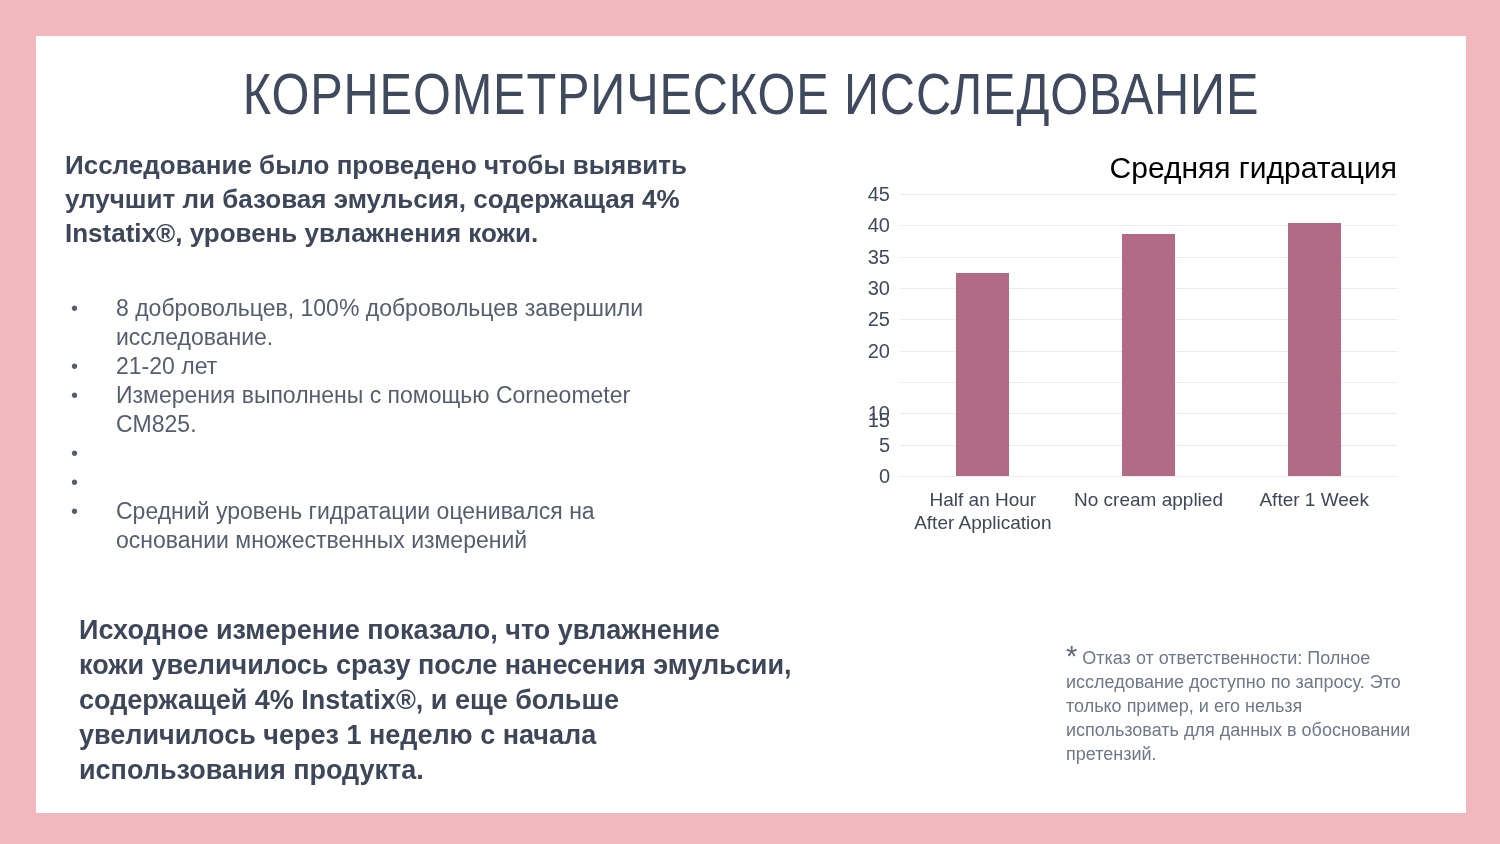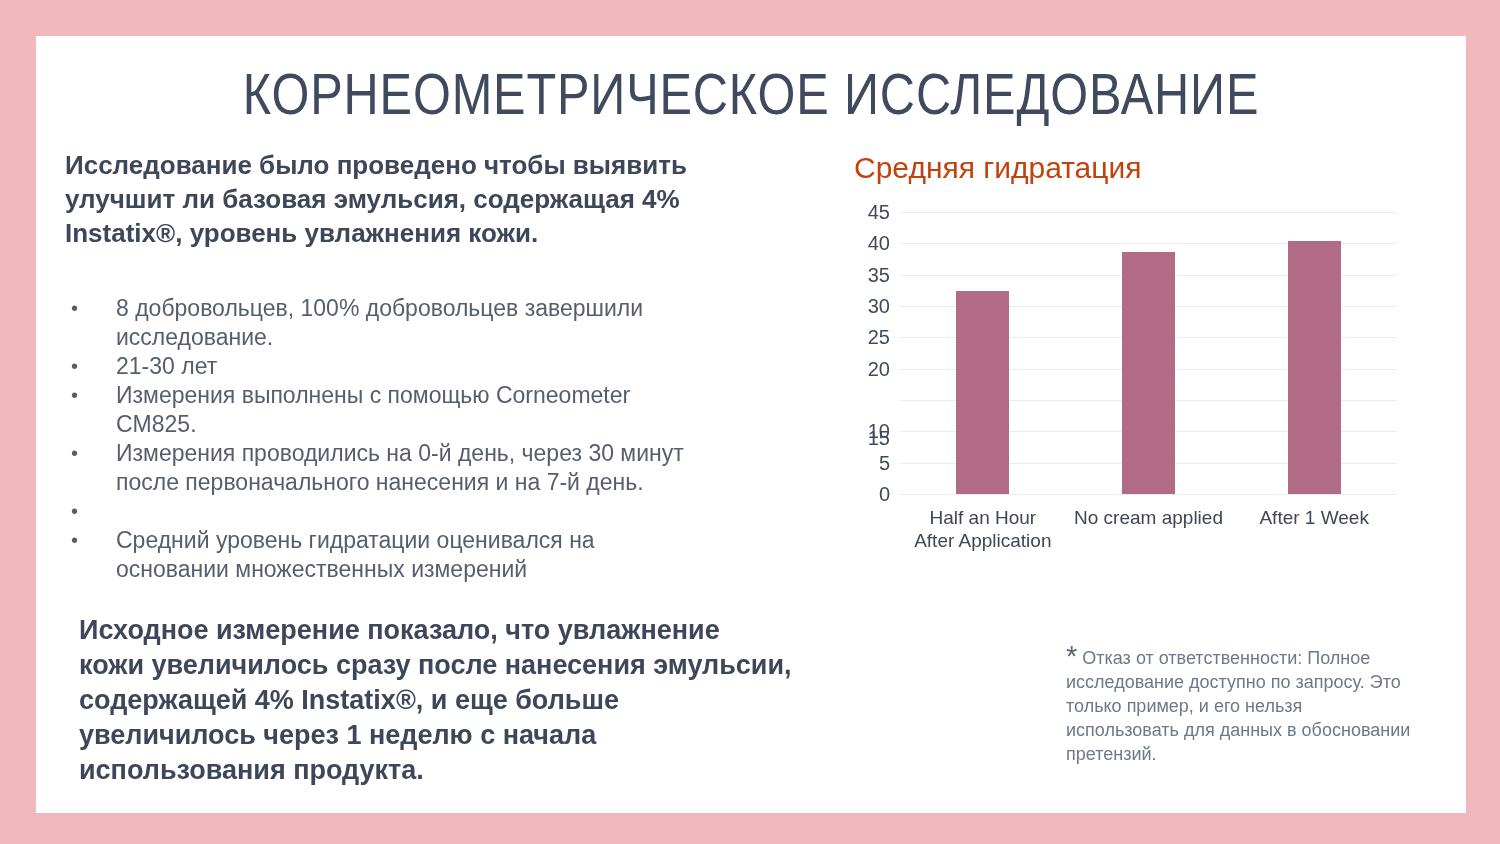--- a/index.html
+++ b/index.html
@@ -80,26 +80,26 @@
     color: #3d4759;
     white-space: pre-line;
   }
   .chart {
     position: absolute;
     left: 818px;
     top: 114px;
     width: 543px;
   }
   .chart-title {
-    text-align: left;
+    text-align: right;
     font-size: 30px;
     font-weight: 300;
-    color: #c2410c;
+    color: #000000;
     line-height: 36px;
-    margin-bottom: 26px;
+    margin-bottom: 8px;
   }
   .chart-plot {
     position: relative;
     margin-left: 46px;
     width: 497px;
     height: 282px;
   }
   .gridline {
     position: absolute;
     left: 0;
@@ -171,31 +171,29 @@
 Instatix®, уровень увлажнения кожи.</div>
 
     <div class="bullets">
       <div class="bullet-item">
         <span class="bullet-dot">•</span>
         <span class="bullet-text">8 добровольцев, 100% добровольцев завершили
 исследование.</span>
       </div>
       <div class="bullet-item">
         <span class="bullet-dot">•</span>
-        <span class="bullet-text">21-30 лет</span>
+        <span class="bullet-text">21-20 лет</span>
       </div>
       <div class="bullet-item">
         <span class="bullet-dot">•</span>
         <span class="bullet-text">Измерения выполнены с помощью Corneometer
 CM825.</span>
       </div>
       <div class="bullet-item">
         <span class="bullet-dot">•</span>
-        <span class="bullet-text">Измерения проводились на 0-й день, через 30 минут
-после первоначального нанесения и на 7-й день.</span>
       </div>
       <div class="bullet-item">
         <span class="bullet-dot">•</span>
       </div>
       <div class="bullet-item">
         <span class="bullet-dot">•</span>
         <span class="bullet-text">Средний уровень гидратации оценивался на
 основании множественных измерений</span>
       </div>
     </div>

